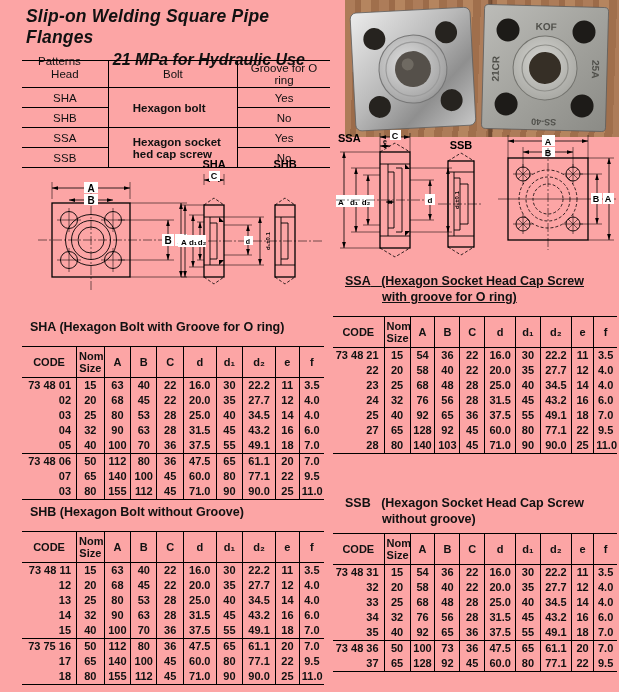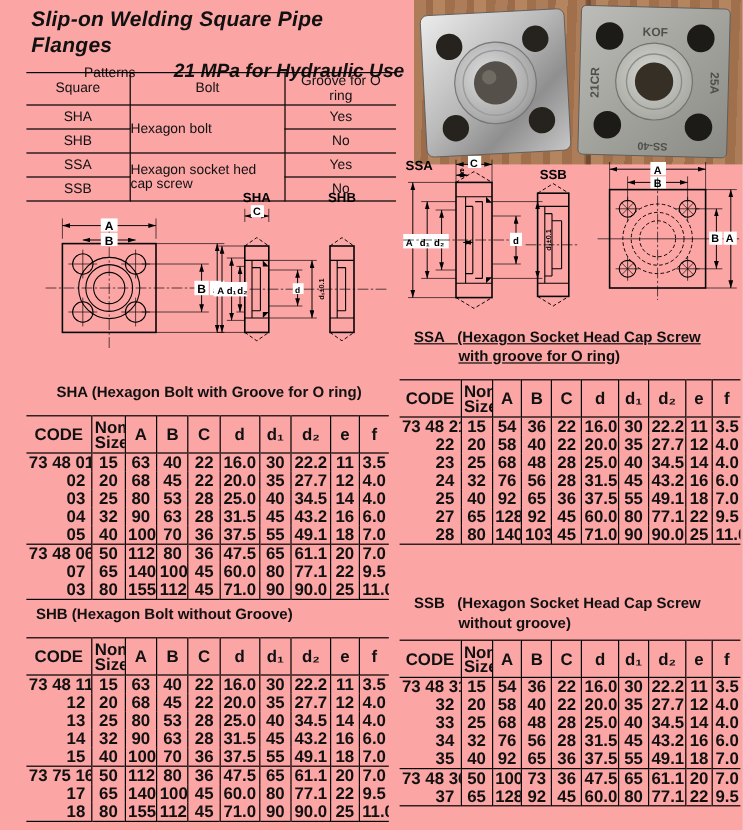--- a/index.html
+++ b/index.html
@@ -2,38 +2,38 @@
 <html><head>
 <meta charset="utf-8">
 <style>
   html,body{margin:0;padding:0;background:#d9d9d9;}
   #page{position:relative;width:619px;height:692px;background:#fca5a5;
         font-family:"Liberation Sans",sans-serif;color:#111;overflow:hidden;}
   
   .titleblock{position:absolute;left:26px;top:6px;width:312px;}
   .main-title{font-size:17.5px;font-weight:bold;font-style:italic;letter-spacing:.2px;}
   .sub-row{margin-top:3px;display:flex;align-items:baseline;}
-  .patterns{font-size:11.5px;margin-left:44px;}
+  .patterns{font-size:11.5px;margin-left:12px;}
   .subtitle{font-size:16px;font-weight:bold;font-style:italic;margin-left:32px;}
   
   .model-wrap{position:absolute;left:22px;top:60px;width:308px;}
   table.model{border-collapse:collapse;width:100%;font-size:11.5px;}
   .model th,.model td{border:1px solid #000;padding:1px 4px;height:17px;
                       font-weight:normal;text-align:center;vertical-align:middle;}
   .model tr>*:first-child{border-left:0;}
   .model tr>*:last-child{border-right:0;}
-  .model td.bolt{text-align:left;padding-left:0;}
+  .model td.bolt{text-align:left;padding-left:24px;font-weight:bold;}
   
   .cap{position:absolute;font-weight:bold;font-size:12.5px;white-space:nowrap;}
   .cap2{position:absolute;font-weight:bold;font-size:12.5px;line-height:1.25;}
   .cap2 .l2{margin-left:37px;}
   
   .spec-wrap{position:absolute;}
   table.spec{border-collapse:collapse;width:100%;table-layout:fixed;
-             font-size:14px;font-weight:bold;}
+             font-size:11px;font-weight:bold;}
   .spec th,.spec td{border-left:1px solid #000;padding:0 2px;text-align:center;
                     line-height:13px;height:15px;overflow:hidden;}
   .spec th{font-weight:bold;line-height:12px;}
   .spec tr>*:first-child{border-left:0;}
   .spec thead tr{border-top:1.5px solid #000;border-bottom:1.5px solid #000;}
   .spec thead th{height:30px;vertical-align:middle;}
   .spec tbody tr:last-child{border-bottom:1.5px solid #000;}
   .spec tbody tr.gbreak{border-top:1.5px solid #000;}
   .spec td.code{text-align:right;padding-right:5px;white-space:nowrap;}
   .spec th:nth-child(1){width:19.5%;}
@@ -73,21 +73,21 @@
     <div class="sub-row">
       <span class="patterns">Patterns</span>
       <span class="subtitle">21 MPa for Hydraulic Use</span>
     </div>
   </div>
 
   <div class="model-wrap">
     <table class="model">
       <thead>
         <tr>
-          <th style="width:28%">Square</th>
+          <th style="width:28%">Head</th>
           <th style="width:42%">Bolt</th>
           <th style="width:30%">Groove for O ring</th>
         </tr>
       </thead>
       <tbody>
         <tr>
           <td>SHA</td>
           <td class="bolt" rowspan="2">Hexagon bolt</td>
           <td>Yes</td>
         </tr>
@@ -406,21 +406,21 @@
             <td>71.0</td>
             <td>90</td>
             <td>90.0</td>
             <td>25</td>
             <td>11.0</td>
           </tr>
         </tbody>
       </table>
   </div>
 
-  <div class="cap" style="left:47px;top:320px;">SHA (Hexagon Bolt with Groove for O ring)</div>
+  <div class="cap" style="left:30px;top:320px;">SHA (Hexagon Bolt with Groove for O ring)</div>
   <div class="spec-wrap" style="left:22px;top:346px;width:302px;">
     <table class="spec">
         <thead>
           <tr>
             <th>CODE</th>
             <th>Nom Size</th>
             <th>A</th>
             <th>B</th>
             <th>C</th>
             <th>d</th>

